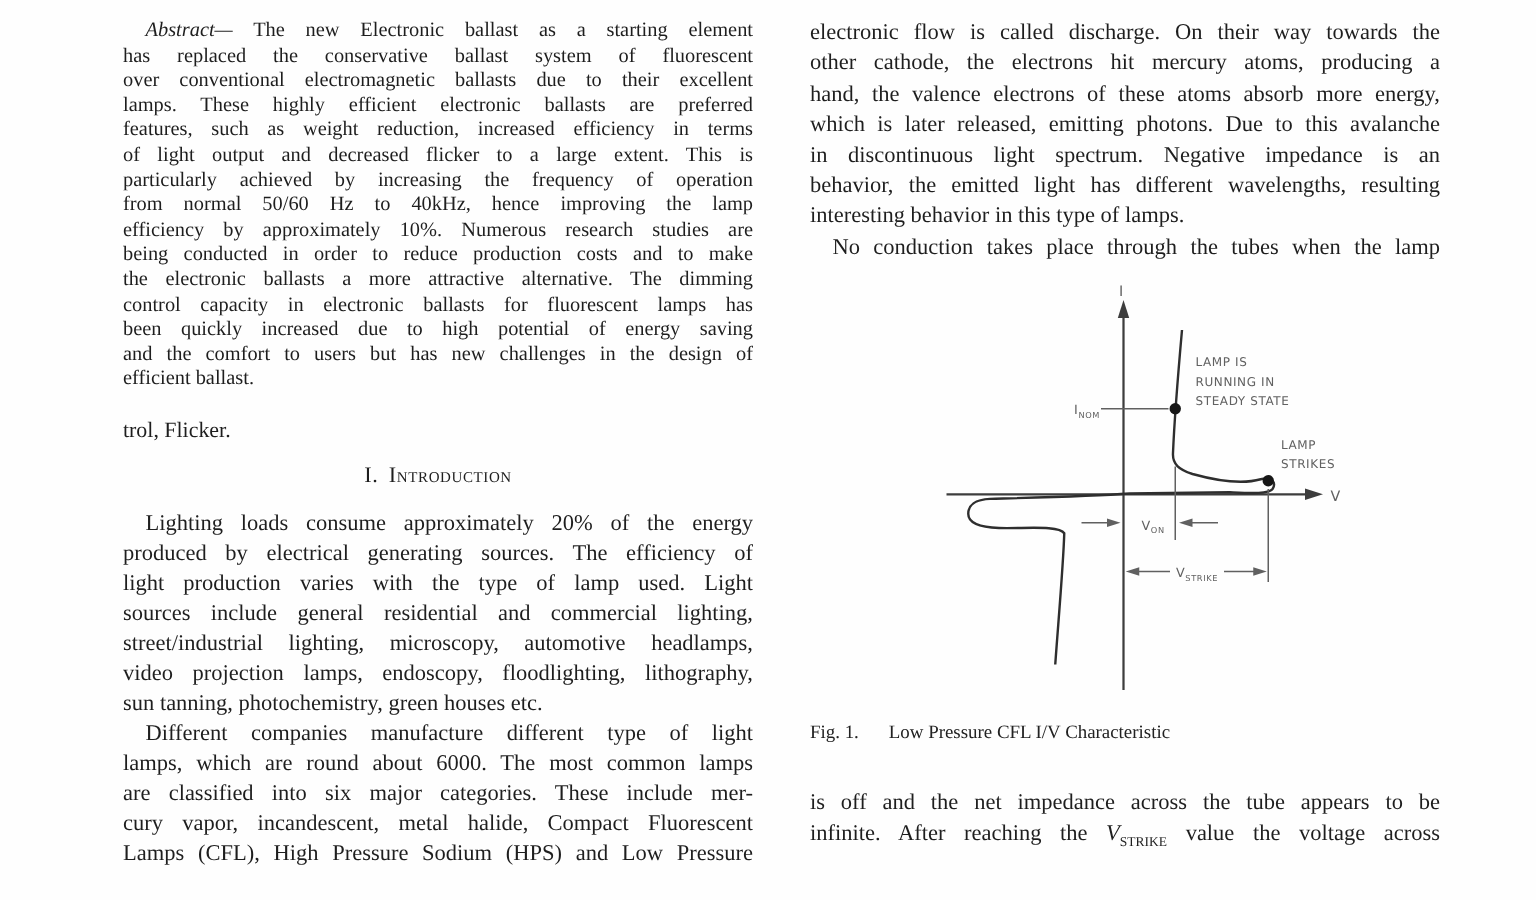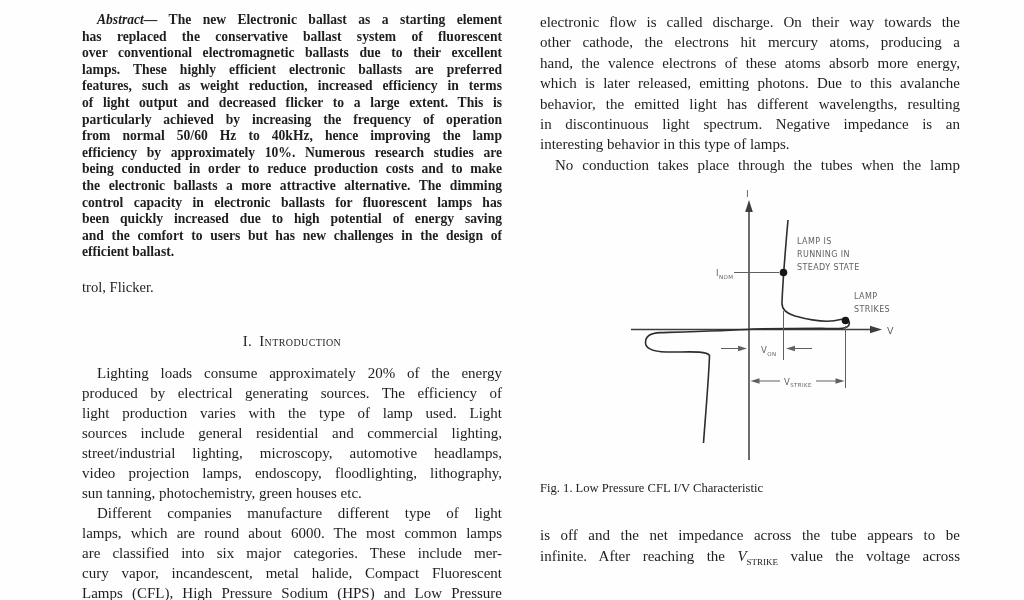--- a/index.html
+++ b/index.html
@@ -12,37 +12,37 @@
   .col { position:absolute; top:12px; width:420px; overflow:hidden; }
   .col-left  { left:82px;  height:588px; }
   .col-right { left:540px; height:588px; }
 
   .tline { text-align:justify; text-align-last:justify; white-space:nowrap; }
   .tline-last { text-align-last:left; }
   .jline { text-align:justify; text-align-last:justify; white-space:nowrap; text-indent:15px; }
   .indent-first .tline:first-child { text-indent:15px; }
   .justify-all .tline-last { text-align-last:justify; }
 
-  .abstract { font-weight:bold; font-size:13.6px; line-height:16.6px; }
+  .abstract { font-weight:normal; font-size:13.6px; line-height:16.6px; }
   .abstract .lead { font-style:italic; }
   .keywords { font-size:14.6px; line-height:20px; margin-top:16px; }
   .keywords .lead { font-style:italic; }
   .section-heading {
     font-size:14.8px; font-weight:normal; font-variant:small-caps;
-    text-align:center; margin:36px 0 13px 0; letter-spacing:0.4px;
+    text-align:center; margin:12px 0 13px 0; letter-spacing:0.4px;
   }
   .section-heading .num { margin-right:7px; }
   .body { font-size:15px; line-height:20px; }
   .col-right .body { line-height:20.4px; }
 
   .figure-block { margin:15px 0 0 88px; width:282px; height:282px; }
   .figure-block svg { display:block; }
   .fig-label { font-family:"DejaVu Sans", sans-serif; fill:#616161; letter-spacing:0.4px; }
   .caption { font-size:12.6px; line-height:15px; margin-top:9px; color:#222; }
-  .caption .cap-text { margin-left:3px; }
+  .caption .cap-text { margin-left:20px; }
   .p3 { margin-top:29px; line-height:21px; }
   .p3 .var { font-style:italic; }
   .p3 sub { font-size:9px; line-height:0; }
 </style>
 </head>
 <body>
 
 <div class="page">
 
   <div class="col col-left">
@@ -96,22 +96,22 @@
       </div>
   </div>
 
   <div class="col col-right">
 
     <div class="para body">
         <div class="tline">electronic flow is called discharge. On their way towards the</div>
         <div class="tline">other cathode, the electrons hit mercury atoms, producing a</div>
         <div class="tline">hand, the valence electrons of these atoms absorb more energy,</div>
         <div class="tline">which is later released, emitting photons. Due to this avalanche</div>
+        <div class="tline">in discontinuous light spectrum. Negative impedance is an</div>
         <div class="tline">behavior, the emitted light has different wavelengths, resulting</div>
-        <div class="tline">in discontinuous light spectrum. Negative impedance is an</div>
         <div class="tline tline-last">interesting behavior in this type of lamps.</div>
       </div>
     <div class="para body indent-first justify-all">
         <div class="tline tline-last">No conduction takes place through the tubes when the lamp</div>
       </div>
 
     <div class="figure-block">
       <svg width="282" height="282" viewBox="0 0 282 282">
 
         <line x1="121" y1="21" x2="121" y2="270" stroke="#3d3d3d" stroke-width="1.5"></line>

